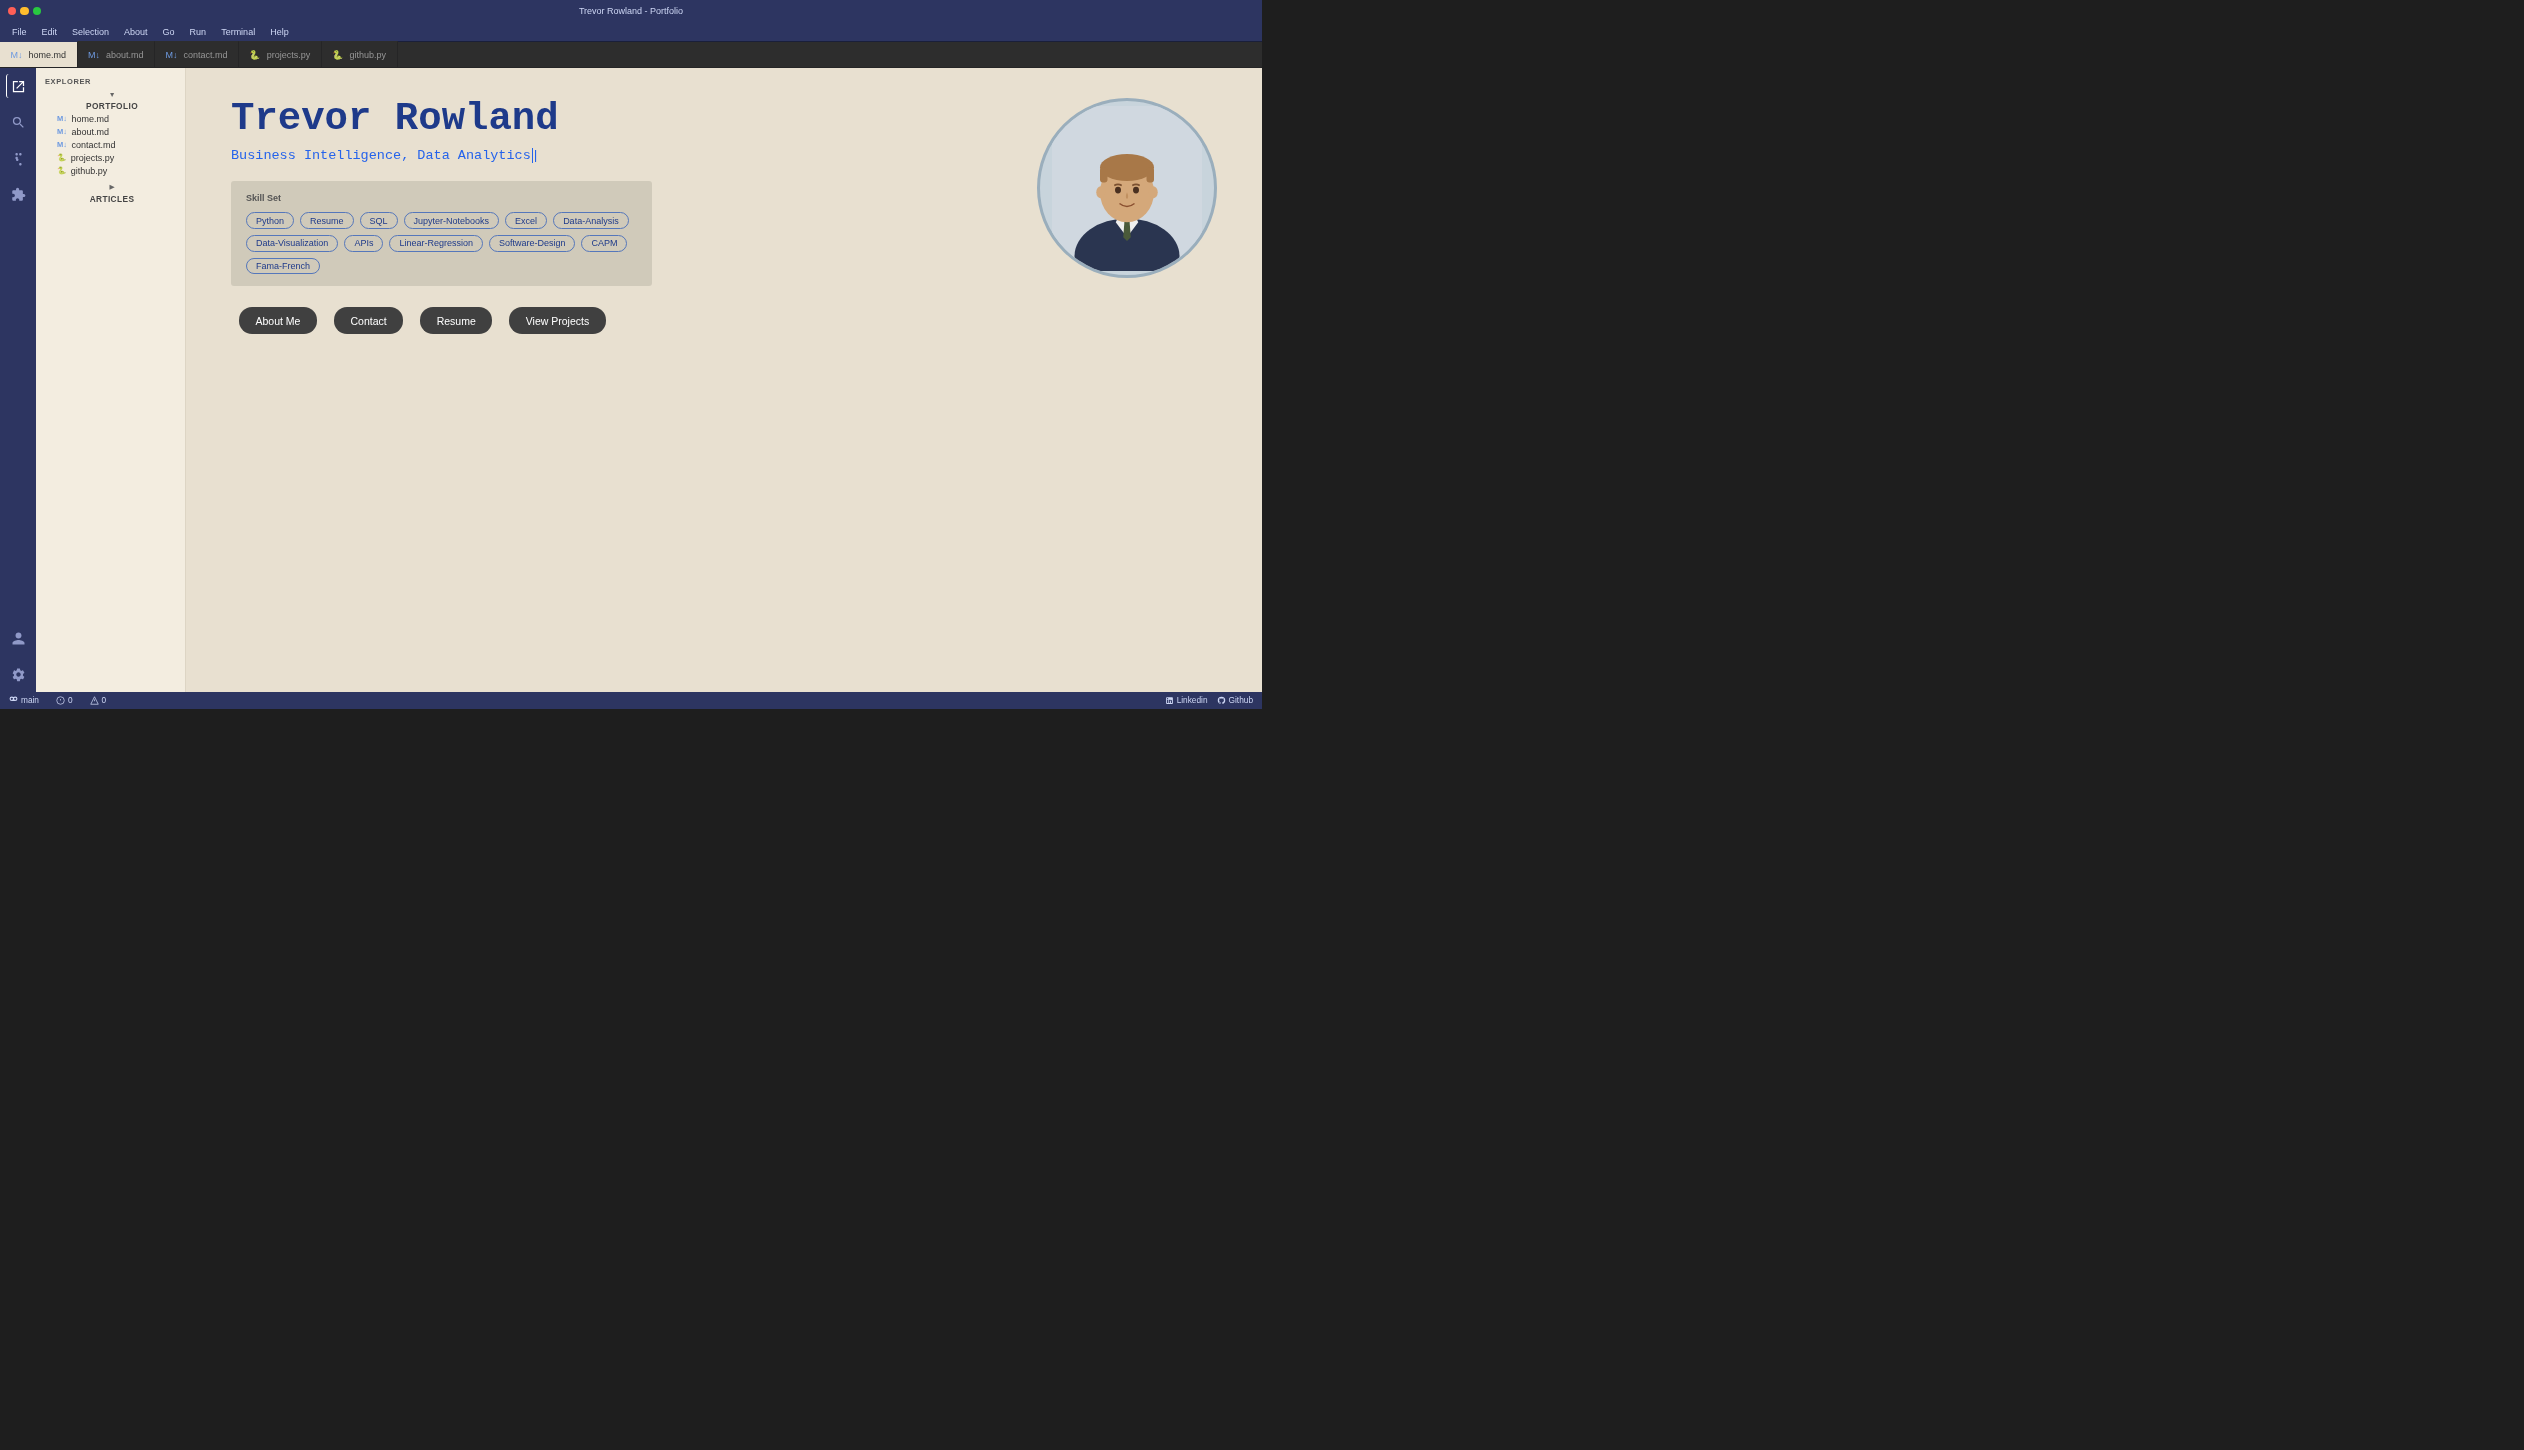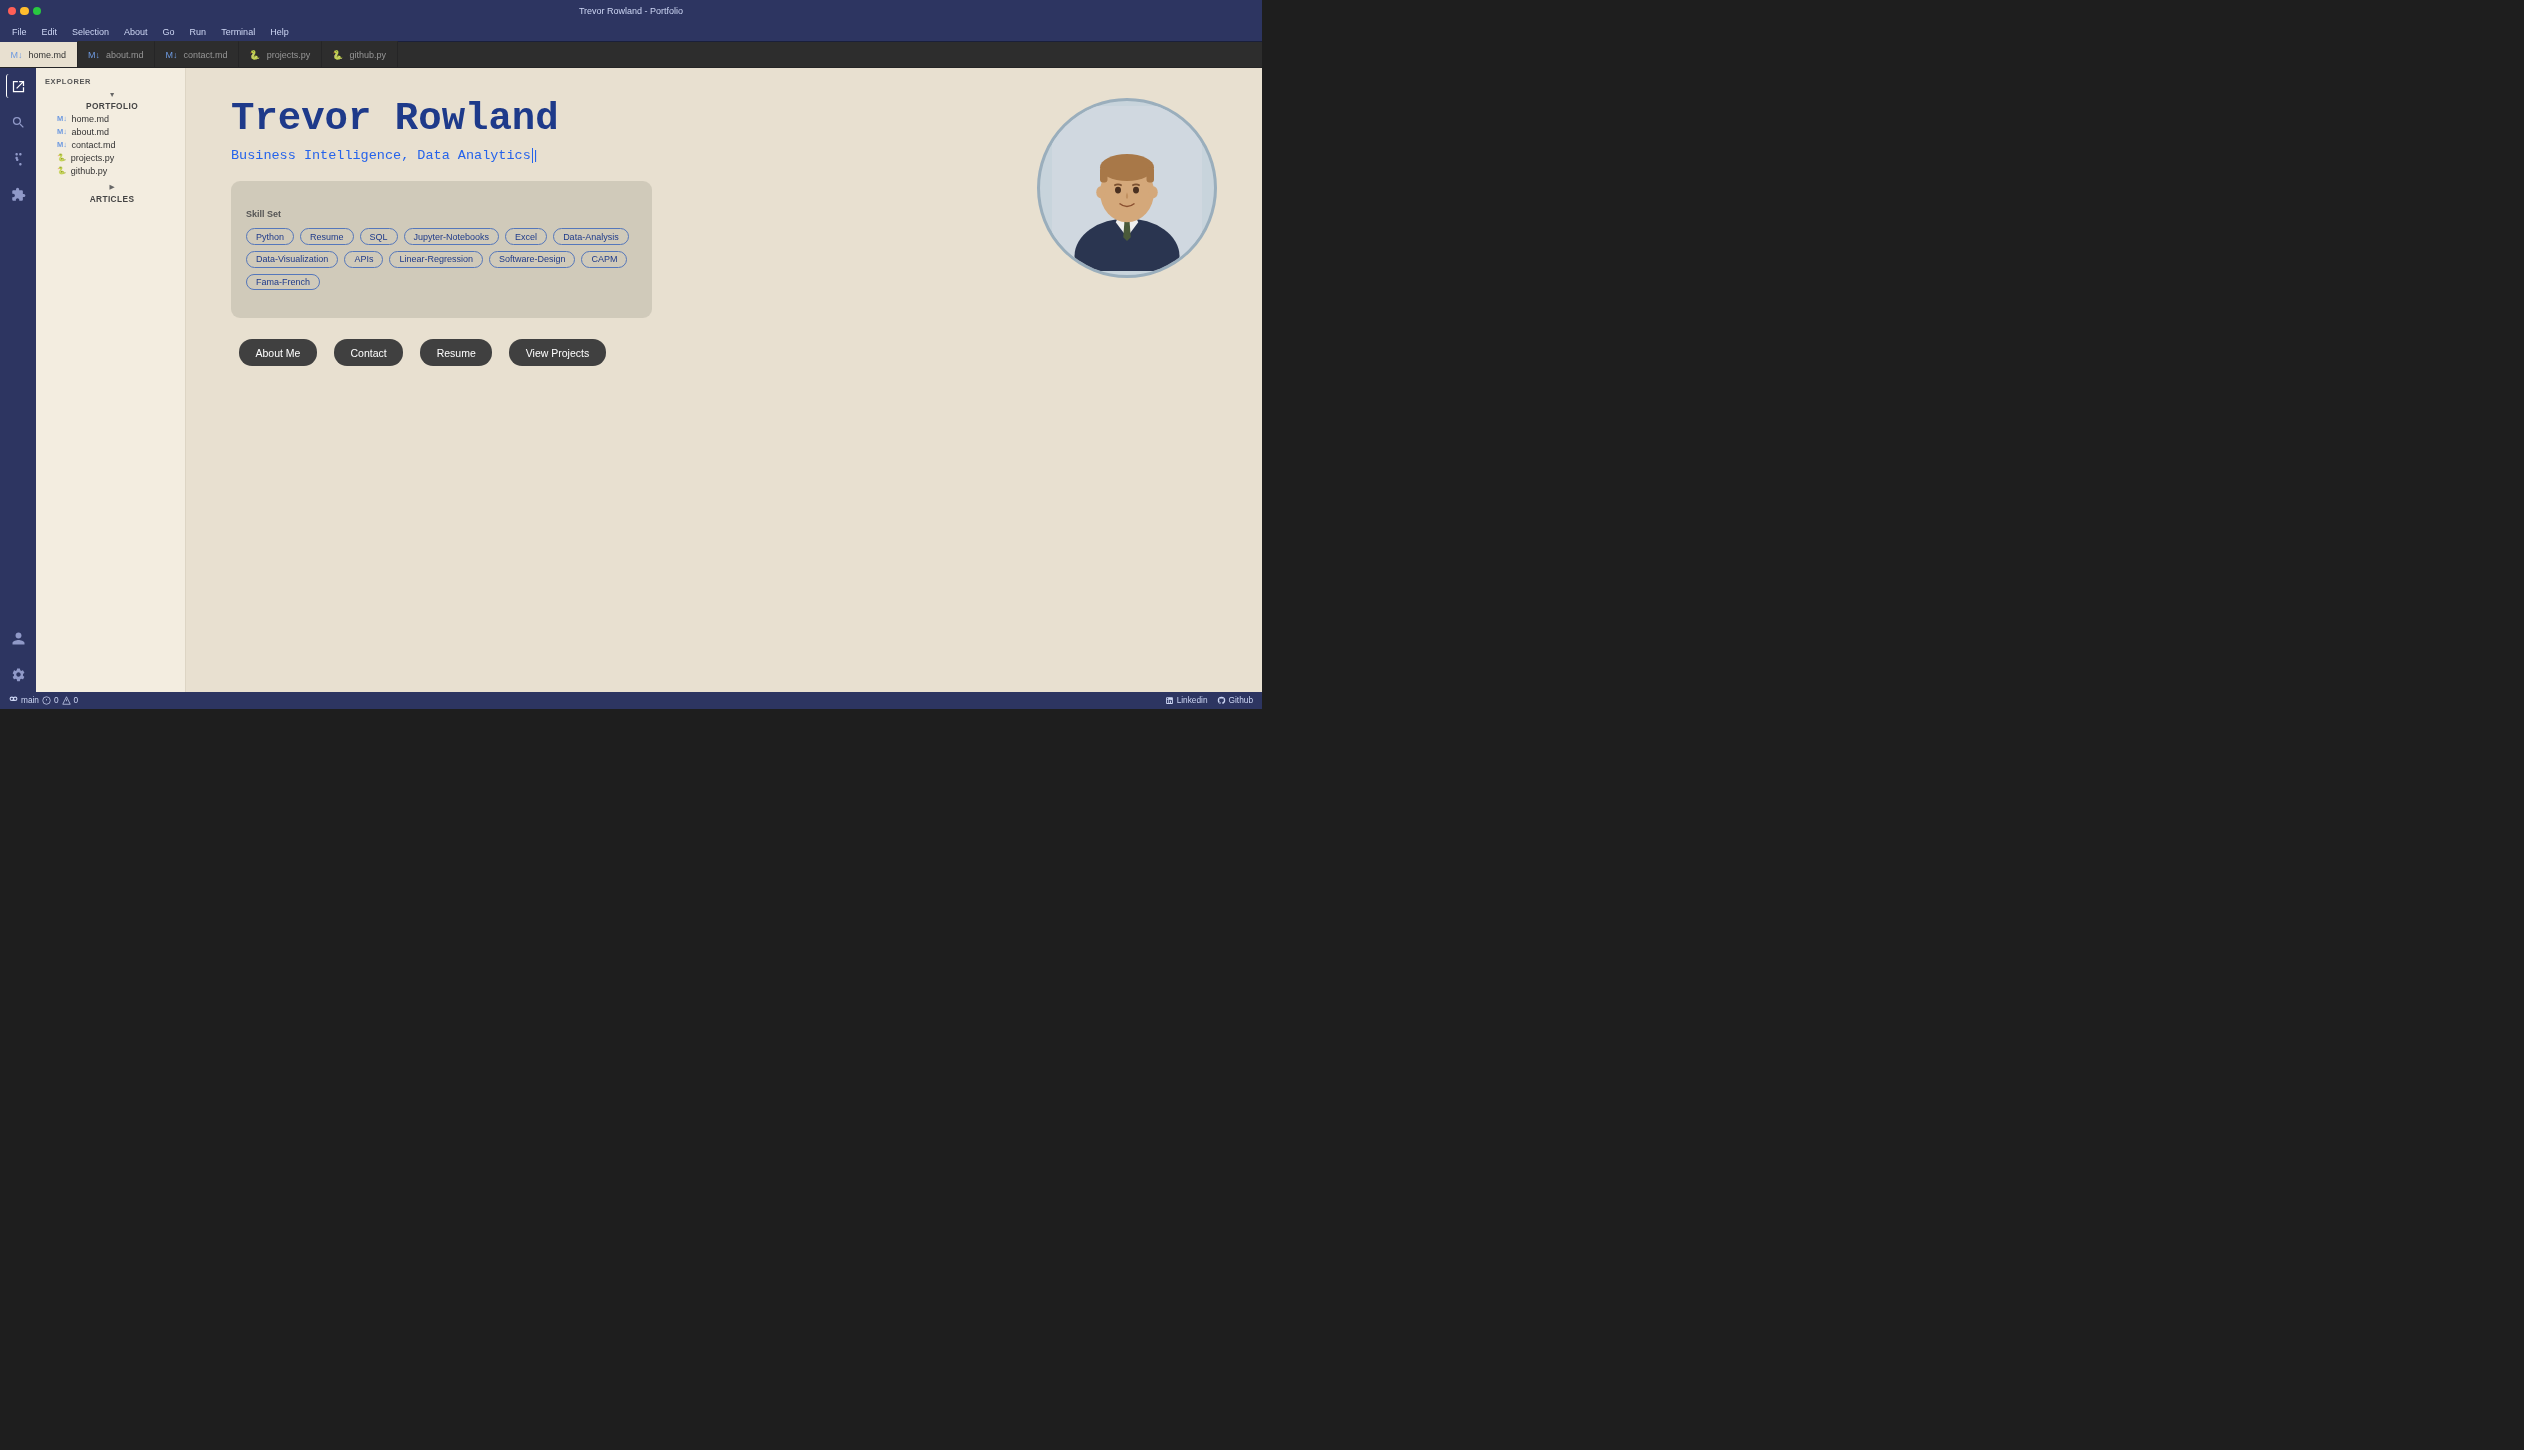--- a/index.html
+++ b/index.html
@@ -225,22 +225,22 @@
       width: 1.5px;
       height: 15px;
       background: #2563eb;
       vertical-align: middle;
       margin-left: 0.8px;
     }
 
     
     #skill-box {
       background: rgba(180,175,160,0.45);
-      border-radius: 9px;
-      padding: 28px 15px;
+      border-radius: 3px;
+      padding: 12px 15px;
       max-width: 421px;
       margin-bottom: 21px;
     }
     #skill-title {
       font-size: 9px;
       color: #555;
       margin-bottom: 9px;
       font-weight: 600;
     }
     .skill-tags {
@@ -296,21 +296,21 @@
     #status-bar {
       height: 16.5px;
       background: #2d3561;
       display: flex;
       align-items: center;
       padding: 0 9px;
       gap: 12px;
       font-size: 8.3px;
       color: #cdd6f4;
     }
-    #status-left { display: flex; align-items: flex-start; gap: 3px; }
+    #status-left { display: flex; align-items: flex-start; gap: 17px; }
     #status-right { margin-left: auto; display: flex; gap: 9px; align-items: center; }
     .status-item { display: flex; align-items: center; gap: 3px; }
     .status-branch { display: flex; align-items: center; gap: 3px; }
   </style>
 </head>
 <body>
 
 <div id="title-bar">
   <div id="traffic-lights">
     <div class="traffic-light tl-red"></div>

